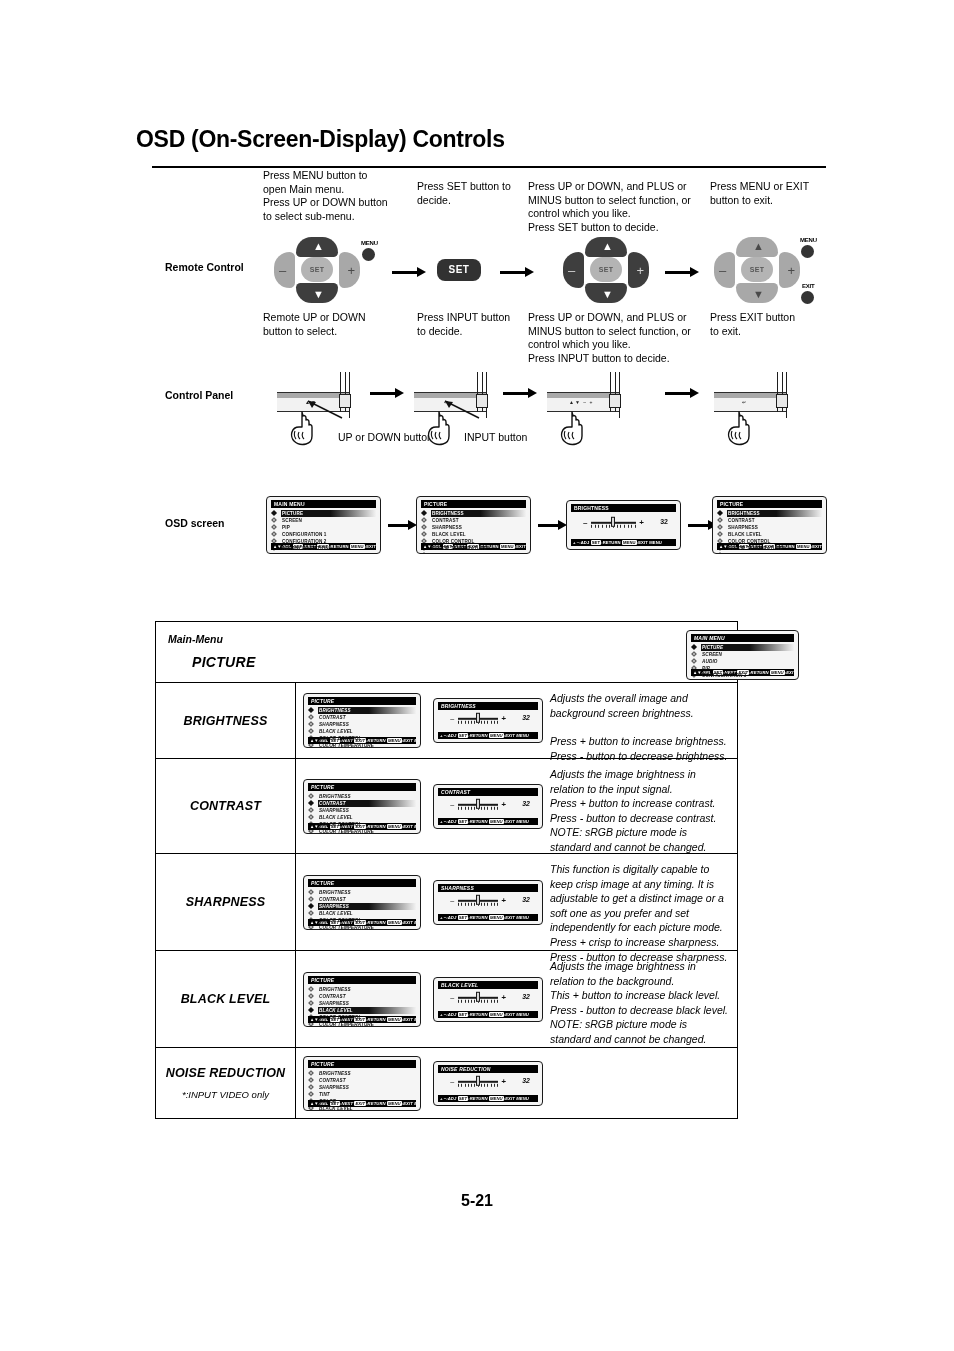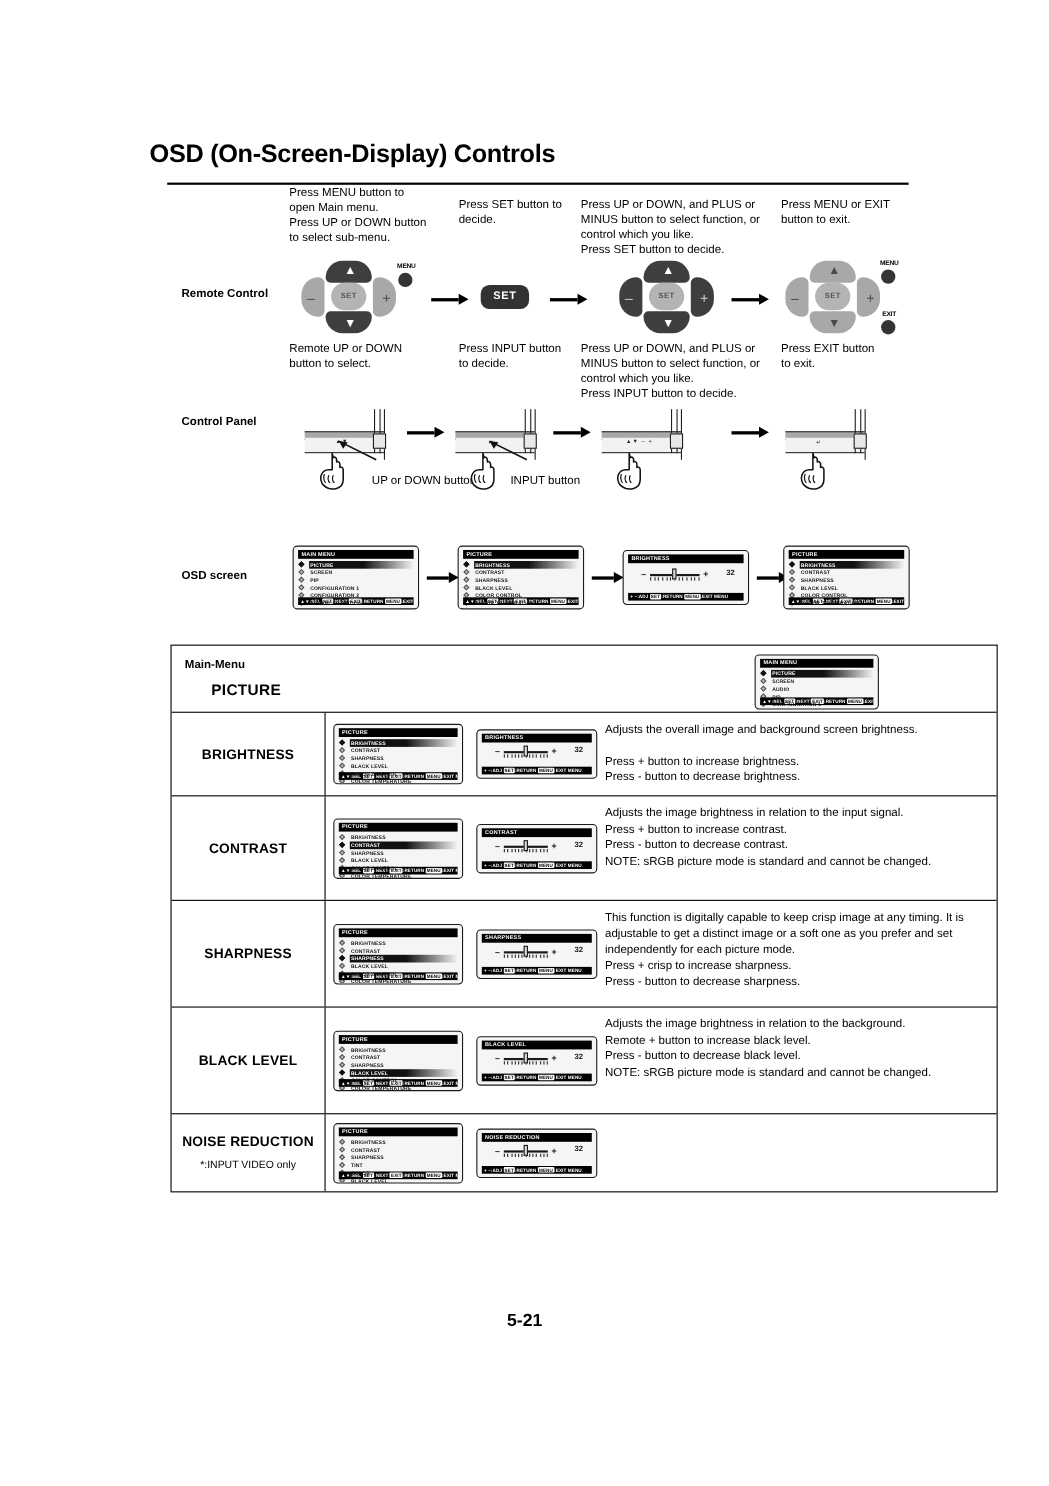--- a/index.html
+++ b/index.html
@@ -388,24 +388,25 @@
     top: 2px;
     font-size: 7px;
     font-weight: bold;
     color: #111;
   }
 
   
   .tbl {
     position: absolute;
     left: 155px;
-    top: 586px;
-    width: 752px;
+    top: 621px;
+    width: 583px;
     border: 1.4px solid #000;
     box-sizing: border-box;
+    font-style: italic;
   }
   .tbl .hdr-main {
     position: relative;
     height: 60px;
   }
   .tbl .hdr-main .mm-label {
     position: absolute;
     left: 12px; top: 11px;
     font-size: 10.5px;
     font-weight: bold;
@@ -598,21 +599,21 @@
       <span style="display:block">Press UP or DOWN, and PLUS or</span>
       <span style="display:block">MINUS button to select function, or</span>
       <span style="display:block">control which you like.</span>
       <span style="display:block">Press INPUT button to decide.</span>
     </div>
   <div class="cap" style="left:710px; top:311px; width:118px;">
       <span style="display:block">Press EXIT button</span>
       <span style="display:block">to exit.</span>
     </div>
 
-  <div class="rowlabel" style="left:165px; top:377px;">Control Panel</div>
+  <div class="rowlabel" style="left:165px; top:389px;">Control Panel</div>
 
   <div class="panel" style="left:277px; top:372px;">
     <div class="bar"></div>
     <div class="face"></div>
     <div class="postA"></div>
     <div class="postB"></div>
     <div class="knob"></div>
     <div class="keys" style="left:28px;">▲▼</div>
   </div>
   <div class="hand" style="left:288px; top:410px;">
@@ -990,21 +991,21 @@
               <i></i>
               <i></i>
             </div>
             <div class="sl-knob" style="left:calc(14px + (100% - 48px) * 0.44)"></div>
             <span class="sl-val">32</span>
           </div>
           <div class="osd-foot">+ –:ADJ      <span class="k">SET</span>:RETURN  <span class="k">MENU</span>:EXIT MENU</div>
         </div>
       <div class="cell-desc">
         <p>Adjusts the image brightness in relation to the background.</p>
-        <p>Remote + button to increase black level.</p>
+        <p>This + button to increase black level.</p>
         <p>Press - button to decrease black level.</p>
         <p>NOTE: sRGB picture mode is standard and cannot be changed.</p>
       </div>
     </div>
 
     <div class="trow" style="height:71px;">
       <div class="cell-name">
         <div class="nm">NOISE REDUCTION</div>
         <div class="note">*:INPUT VIDEO only</div>
       </div>

